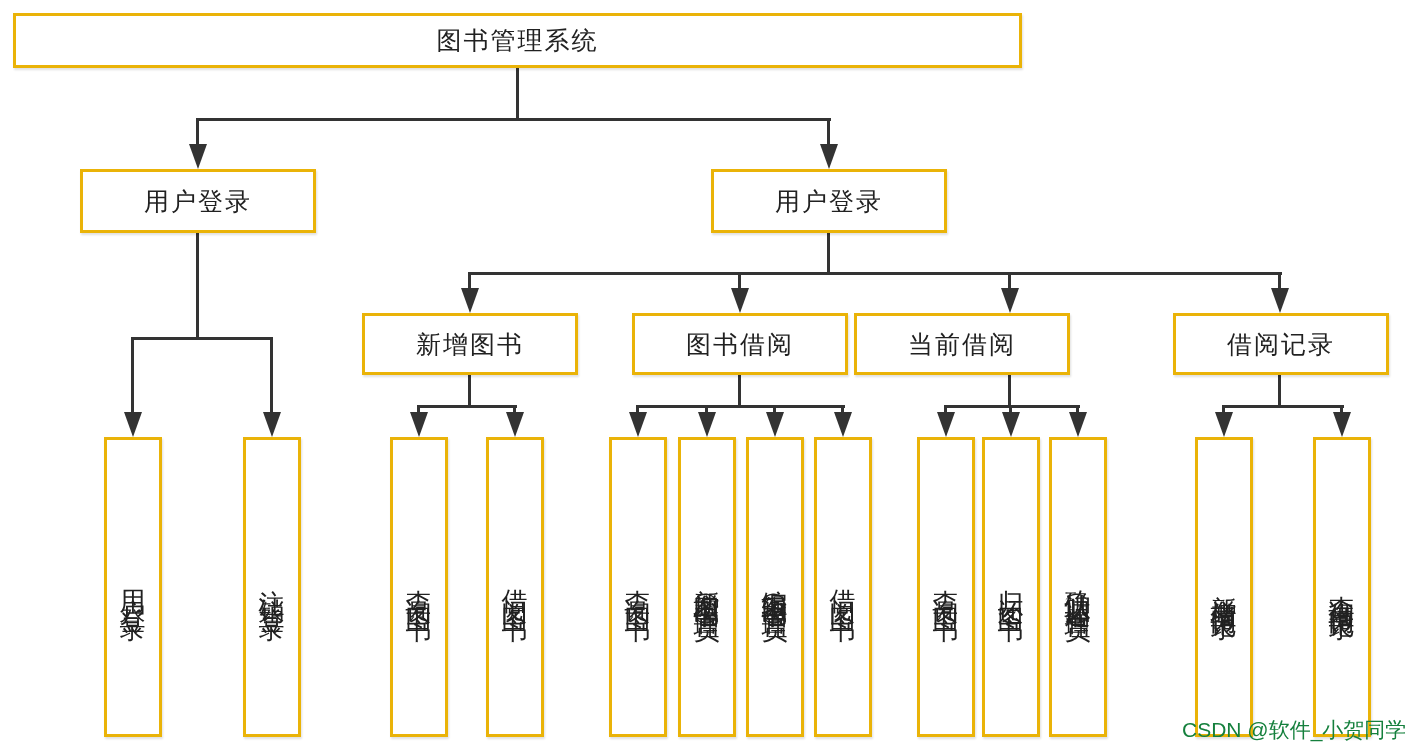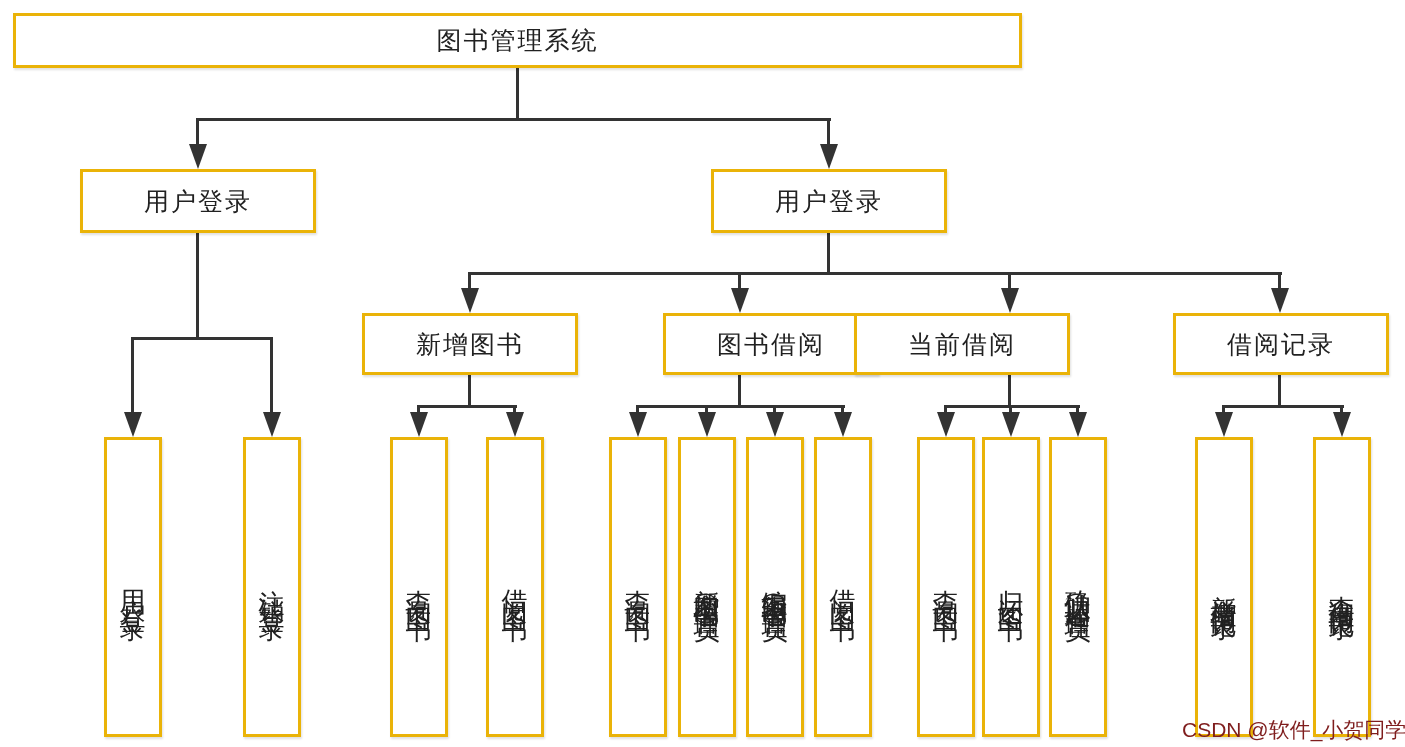--- a/index.html
+++ b/index.html
@@ -27,21 +27,21 @@
   
   .vl{position:absolute;width:3px;background:#333333;}
   .hl{position:absolute;height:3px;background:#333333;}
   .ar{
     position:absolute;width:0;height:0;
     border-left:9px solid transparent;border-right:9px solid transparent;
     border-top:25px solid #333333;
   }
   .watermark{
     position:absolute;left:1182px;top:716px;width:215px;
-    font-size:21px;color:#7f1d1d;white-space:nowrap;text-align:right;z-index:5;
+    font-size:21px;color:#15803d;white-space:nowrap;text-align:right;z-index:5;
   }
 </style>
 </head>
 <body>
 
 <div class="canvas">
 
   <div class="vl" style="left:516px;top:68px;height:50px"></div>
   <div class="hl" style="left:196px;top:118px;width:635px"></div>
   <div class="vl" style="left:196px;top:118px;height:28px"></div>
@@ -107,21 +107,21 @@
   <div class="box lvl2-box" style="left:80px">
     <span class="h-label">用户登录</span>
   </div>
   <div class="box lvl2-box" style="left:711px">
     <span class="h-label">用户登录</span>
   </div>
 
   <div class="box lvl3-box" style="left:362px">
     <span class="h-label">新增图书</span>
   </div>
-  <div class="box lvl3-box" style="left:663px">
+  <div class="box lvl3-box" style="left:632px">
     <span class="h-label">图书借阅</span>
   </div>
   <div class="box lvl3-box" style="left:854px">
     <span class="h-label">当前借阅</span>
   </div>
   <div class="box lvl3-box" style="left:1173px">
     <span class="h-label">借阅记录</span>
   </div>
 
   <div class="box leaf" style="left:104px">

